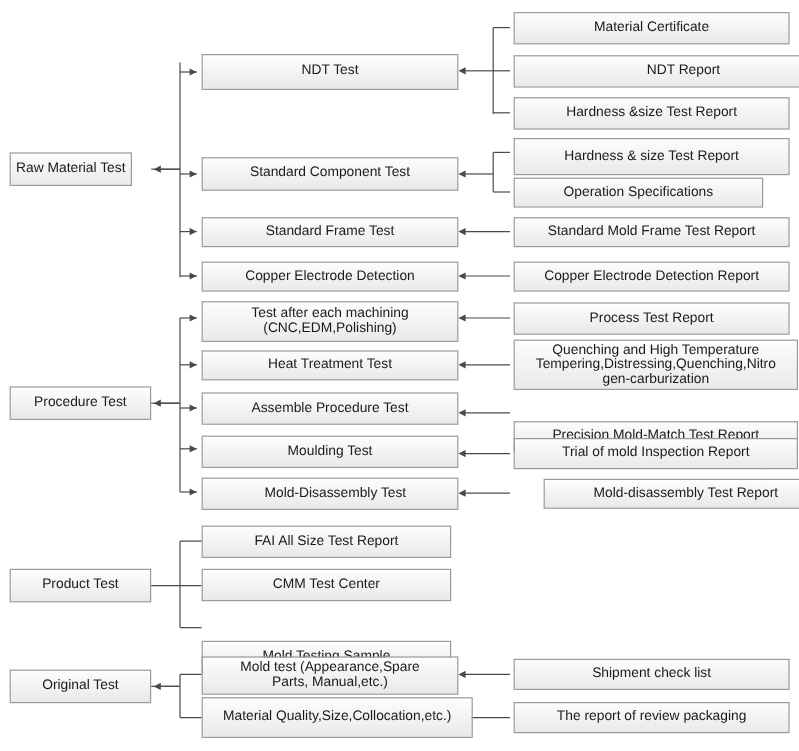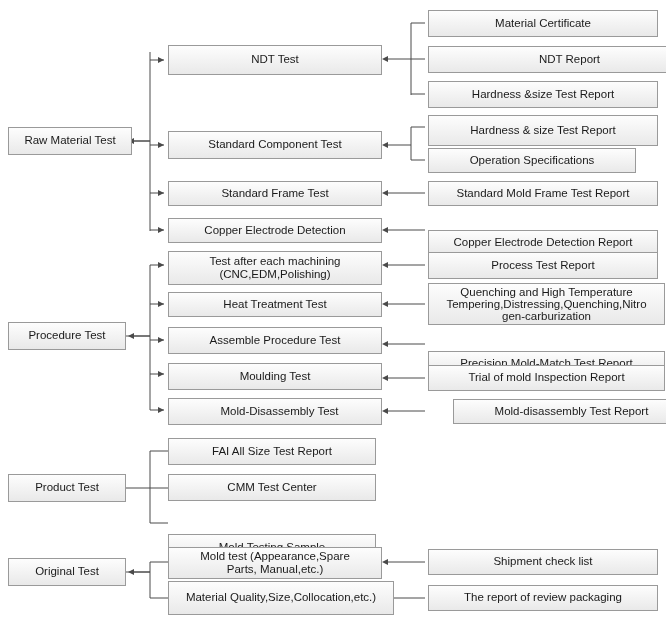--- a/index.html
+++ b/index.html
@@ -117,21 +117,21 @@
     <line x1="150" y1="598" x2="168" y2="598"></line>
     <line x1="150" y1="572" x2="132" y2="572"></line>
     <polygon points="128,572 134,569 134,575"></polygon>
 
     <line x1="425" y1="562" x2="386" y2="562"></line>
     <polygon points="382,562 388,559 388,565"></polygon>
     <line x1="425" y1="598" x2="386" y2="598"></line>
     <polygon points="382,598 388,595 388,601"></polygon>
   </svg>
 
-  <div class="box" style="left:8px; top:127px; width:124px; height:28px;">
+  <div class="box" style="left:8px; top:127px; width:102px; height:28px;">
     <span>Raw  Material Test</span>
   </div>
   <div class="box" style="left:8px; top:322px; width:118px; height:28px;">
     <span>Procedure Test</span>
   </div>
   <div class="box" style="left:8px; top:474px; width:118px; height:28px;">
     <span>Product Test</span>
   </div>
   <div class="box" style="left:8px; top:558px; width:118px; height:28px;">
     <span>Original Test</span>
@@ -196,21 +196,21 @@
   </div>
   <div class="box" style="left:428px; top:115px; width:230px; height:31px;">
     <span>Hardness &amp; size Test Report</span>
   </div>
   <div class="box" style="left:428px; top:148px; width:208px; height:25px;justify-content:center;">
     <span>Operation Specifications</span>
   </div>
   <div class="box" style="left:428px; top:181px; width:230px; height:25px;">
     <span>Standard Mold Frame Test Report</span>
   </div>
-  <div class="box" style="left:428px; top:230px; width:230px; height:25px;">
+  <div class="box" style="left:428px; top:218px; width:230px; height:25px;">
     <span>Copper Electrode Detection Report</span>
   </div>
   <div class="box" style="left:428px; top:252px; width:230px; height:27px;">
     <span>Process Test Report</span>
   </div>
   <div class="box" style="left:428px; top:283px; width:237px; height:42px; flex-direction:column; line-height:1.05;">
     <span>Quenching and High Temperature</span>
     <span>Tempering,Distressing,Quenching,Nitro</span>
     <span>gen-carburization</span>
   </div>

